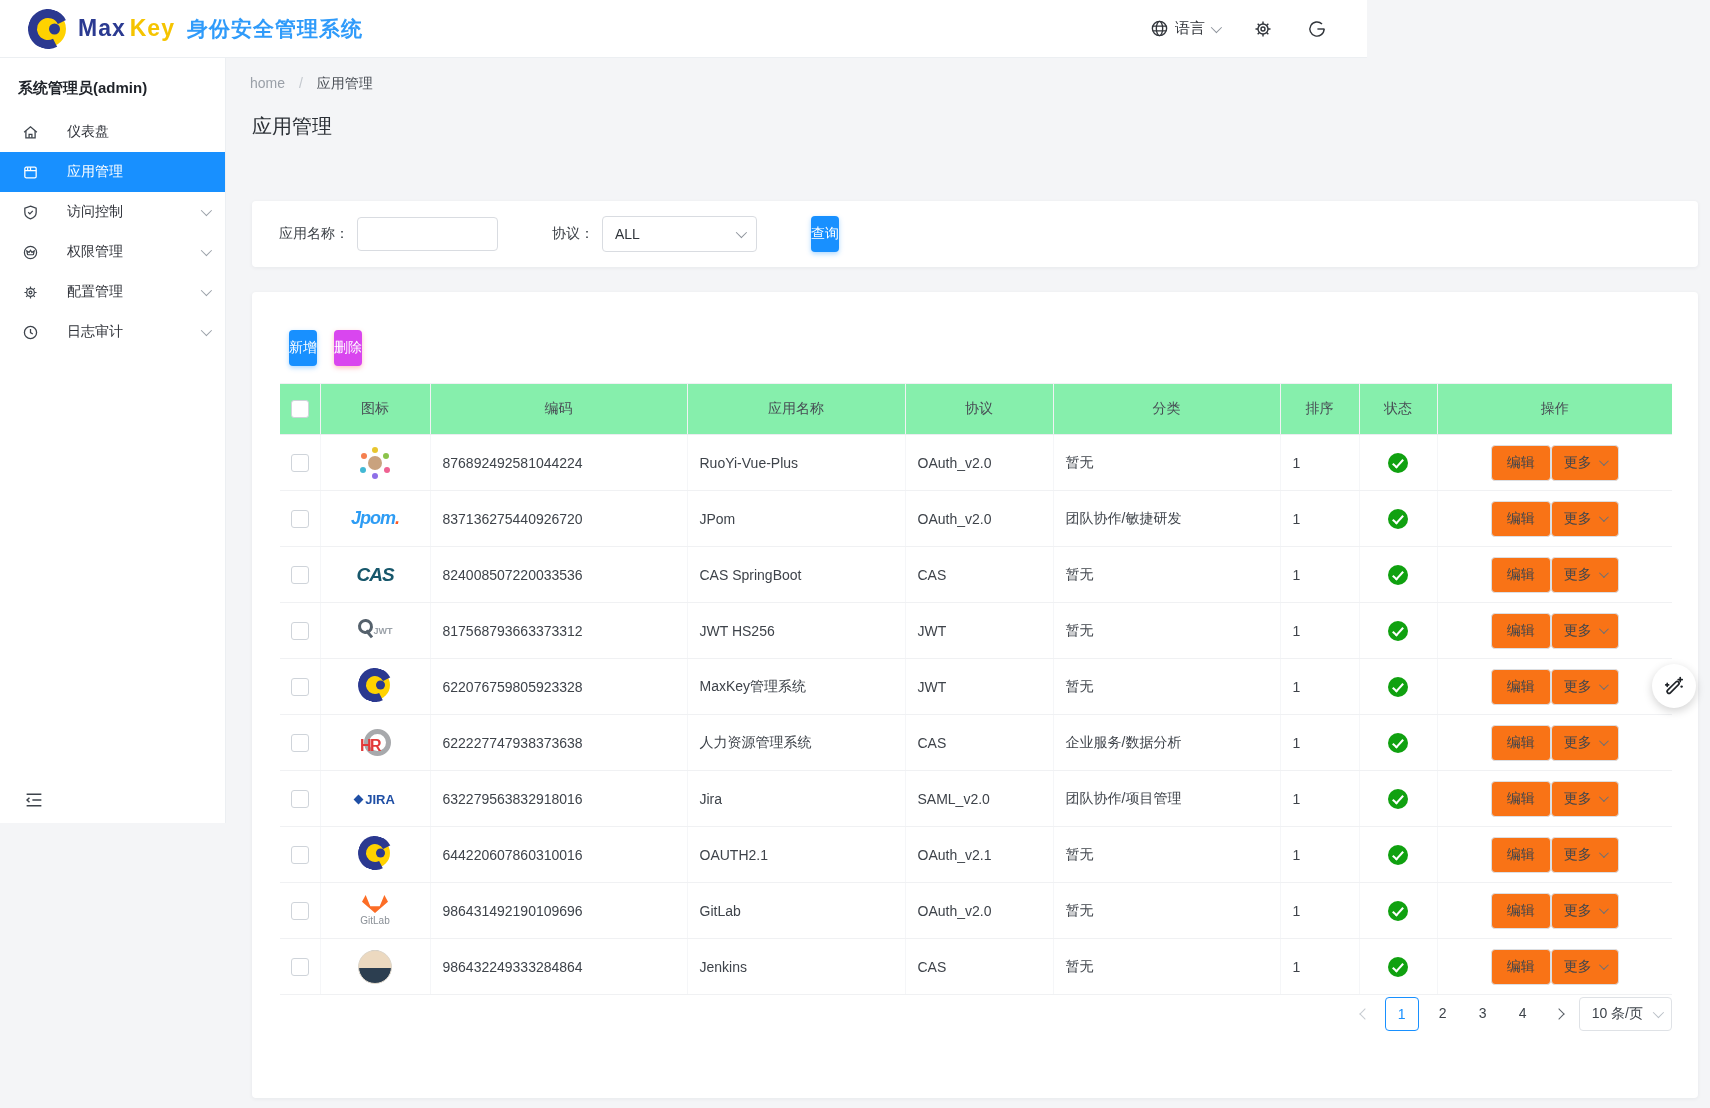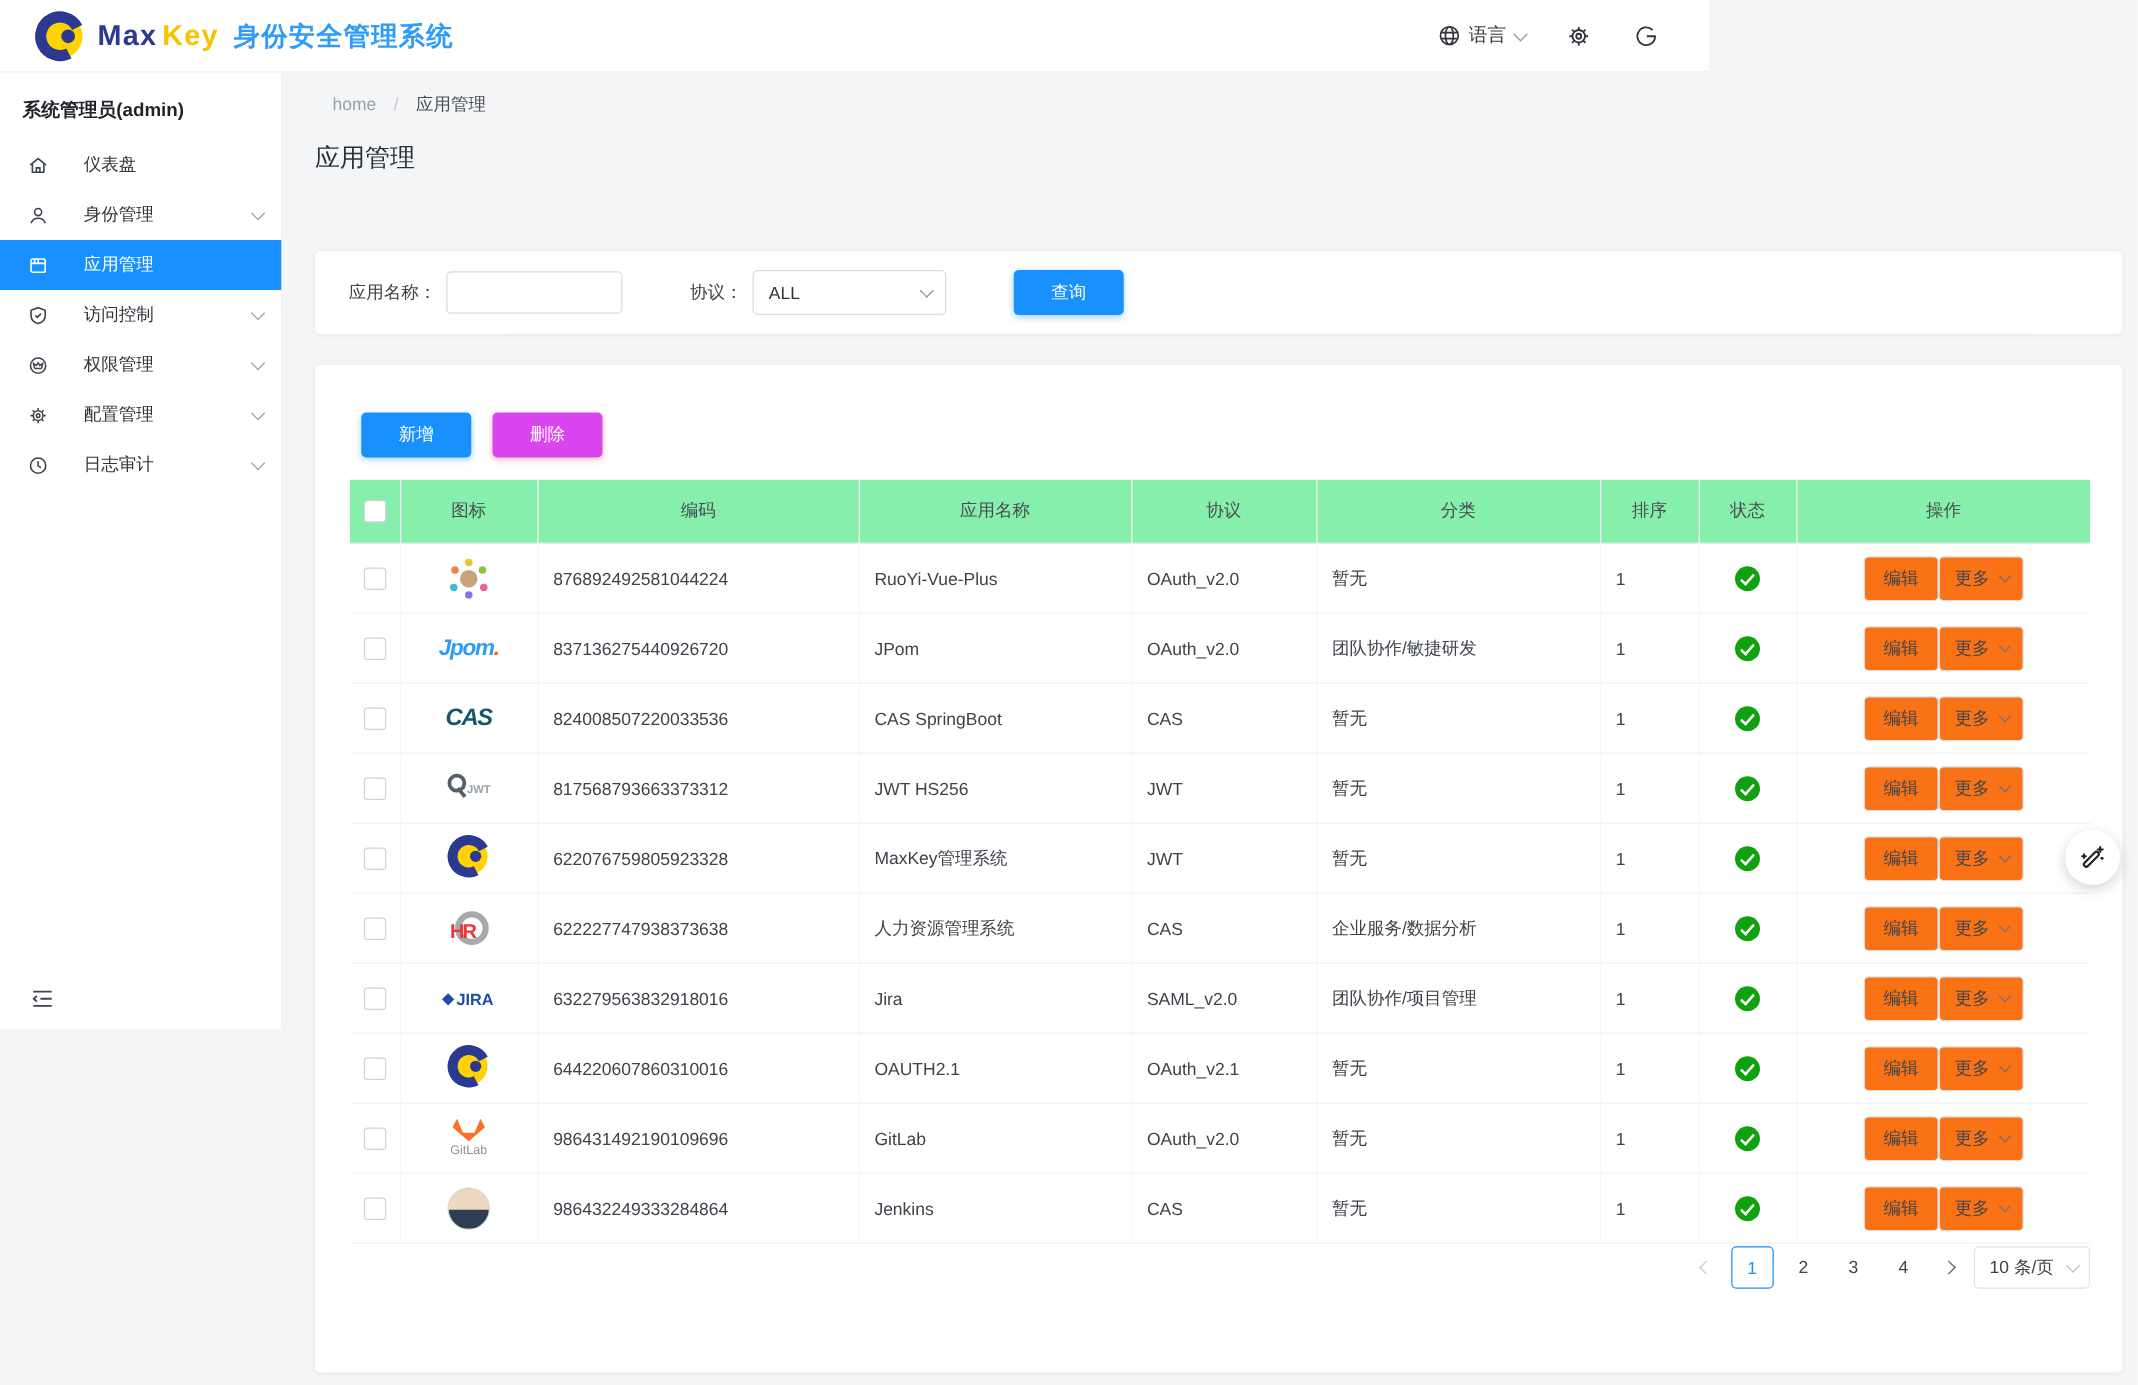--- a/index.html
+++ b/index.html
@@ -32,32 +32,32 @@
   .side-user{font-size:15px;font-weight:700;color:#1f2329;padding:22px 0 14px 18px}
   .mi{display:flex;align-items:center;height:40px;padding:0 16px 0 22px;cursor:pointer;color:#30333a;font-size:14px;gap:28px}
   .mi svg{flex:none;stroke:#3d434b}
   .mi-label{flex:1}
   .mi .mi-chev{border-color:#9aa0a8}
   .mi.active{background:#1890ff;color:#fff}
   .mi.active svg{stroke:#fff}
   .collapse-btn{position:absolute;left:24px;bottom:10px;cursor:pointer}
   
   .main{position:absolute;left:225px;top:57px;right:0;bottom:0}
-  .crumbs{position:absolute;left:41px;top:18px;font-size:14px;color:#9aa0a8}
+  .crumbs{position:absolute;left:25px;top:18px;font-size:14px;color:#9aa0a8}
   .crumbs .home{color:#9aa0a8;cursor:pointer}
   .crumbs .sep{margin:0 10px;color:#c3c8ce}
   .crumbs .cur{color:#4a4f56}
   .page-title{position:absolute;left:27px;top:56px;font-size:20px;font-weight:500;color:#2b3036}
   .card{background:#fff;border-radius:4px;box-shadow:0 1px 4px rgba(20,30,50,.06)}
   .filter-card{position:absolute;left:27px;top:144px;width:1446px;height:66px;display:flex;align-items:center}
   .f-label{font-size:14px;color:#3c4147;margin-left:27px;margin-right:8px}
   .f-label.second{margin-left:54px}
   .input{width:123px;height:32px;border:1px solid #d9dce1;border-radius:4px;background:#fff;outline:none;font-size:14px;padding:0 8px;font-family:inherit;color:#30343a}
   .select{width:129px;height:34px;border:1px solid #d9dce1;border-radius:4px;display:flex;align-items:center;justify-content:space-between;padding:0 12px;font-size:14px;color:#2f343a;background:#fff;cursor:pointer}
-  .btn{border:none;border-radius:4px;color:#fff;font-size:14px;height:36px;padding:0 30px;cursor:pointer;font-family:Liberation Mono, monospace}
+  .btn{border:none;border-radius:4px;color:#fff;font-size:14px;height:36px;padding:0 0;cursor:pointer;font-family:Liberation Mono, monospace}
   .btn.primary{background:#1890ff;box-shadow:0 2px 5px rgba(24,144,255,.35)}
   .btn.danger{background:#d946ef;box-shadow:0 2px 5px rgba(251,78,82,.35)}
   .btn-search{margin-left:54px}
   .main-card{position:absolute;left:27px;top:235px;width:1446px;height:806px;overflow:hidden}
   .toolbar{position:absolute;left:37px;top:38px;display:flex;gap:17px}
   
   .tablewrap{position:absolute;left:28px;top:91px}
   table{border-collapse:collapse;table-layout:fixed;width:1392px;font-size:14px}
   thead th{height:50px;background:#86efac;font-weight:500;color:#474d54;border-top:1px solid #f0f1f4;border-bottom:1px solid #ebedf0;border-right:1px solid #f1f2f5;text-align:center;padding:0}
   thead th:last-child{border-right:none}
@@ -146,28 +146,20 @@
   <div class="side-user">系统管理员(admin)</div>
   <nav id="side-menu">
       <div class="mi">
         <svg width="17" height="17" viewBox="0 0 24 24" fill="none" stroke-width="1.8">
           <path d="M3 11.5 12 4l9 7.5"></path>
           <path d="M5.5 10v9.5h13V10"></path>
           <path d="M10 19.5v-5h4v5"></path>
         </svg>
         <span class="mi-label">仪表盘</span>
       </div>
-      <div class="mi">
-        <svg width="17" height="17" viewBox="0 0 24 24" fill="none" stroke-width="1.8">
-          <circle cx="12" cy="8" r="4"></circle>
-          <path d="M4 20.5c1.5-3.8 4.5-5.5 8-5.5s6.5 1.7 8 5.5"></path>
-        </svg>
-        <span class="mi-label">身份管理</span>
-        <span class="chev mi-chev"></span>
-      </div>
       <div class="mi active">
         <svg width="17" height="17" viewBox="0 0 24 24" fill="none" stroke-width="1.8">
           <rect x="4" y="4.5" width="16" height="15" rx="2"></rect>
           <path d="M8 4.5v5M12 4.5v5M4 9.5h16"></path>
         </svg>
         <span class="mi-label">应用管理</span>
       </div>
       <div class="mi">
         <svg width="17" height="17" viewBox="0 0 24 24" fill="none" stroke-width="1.8">
           <path d="M12 3l8 3v6c0 4.6-3.4 7.6-8 9-4.6-1.4-8-4.4-8-9V6z"></path>

